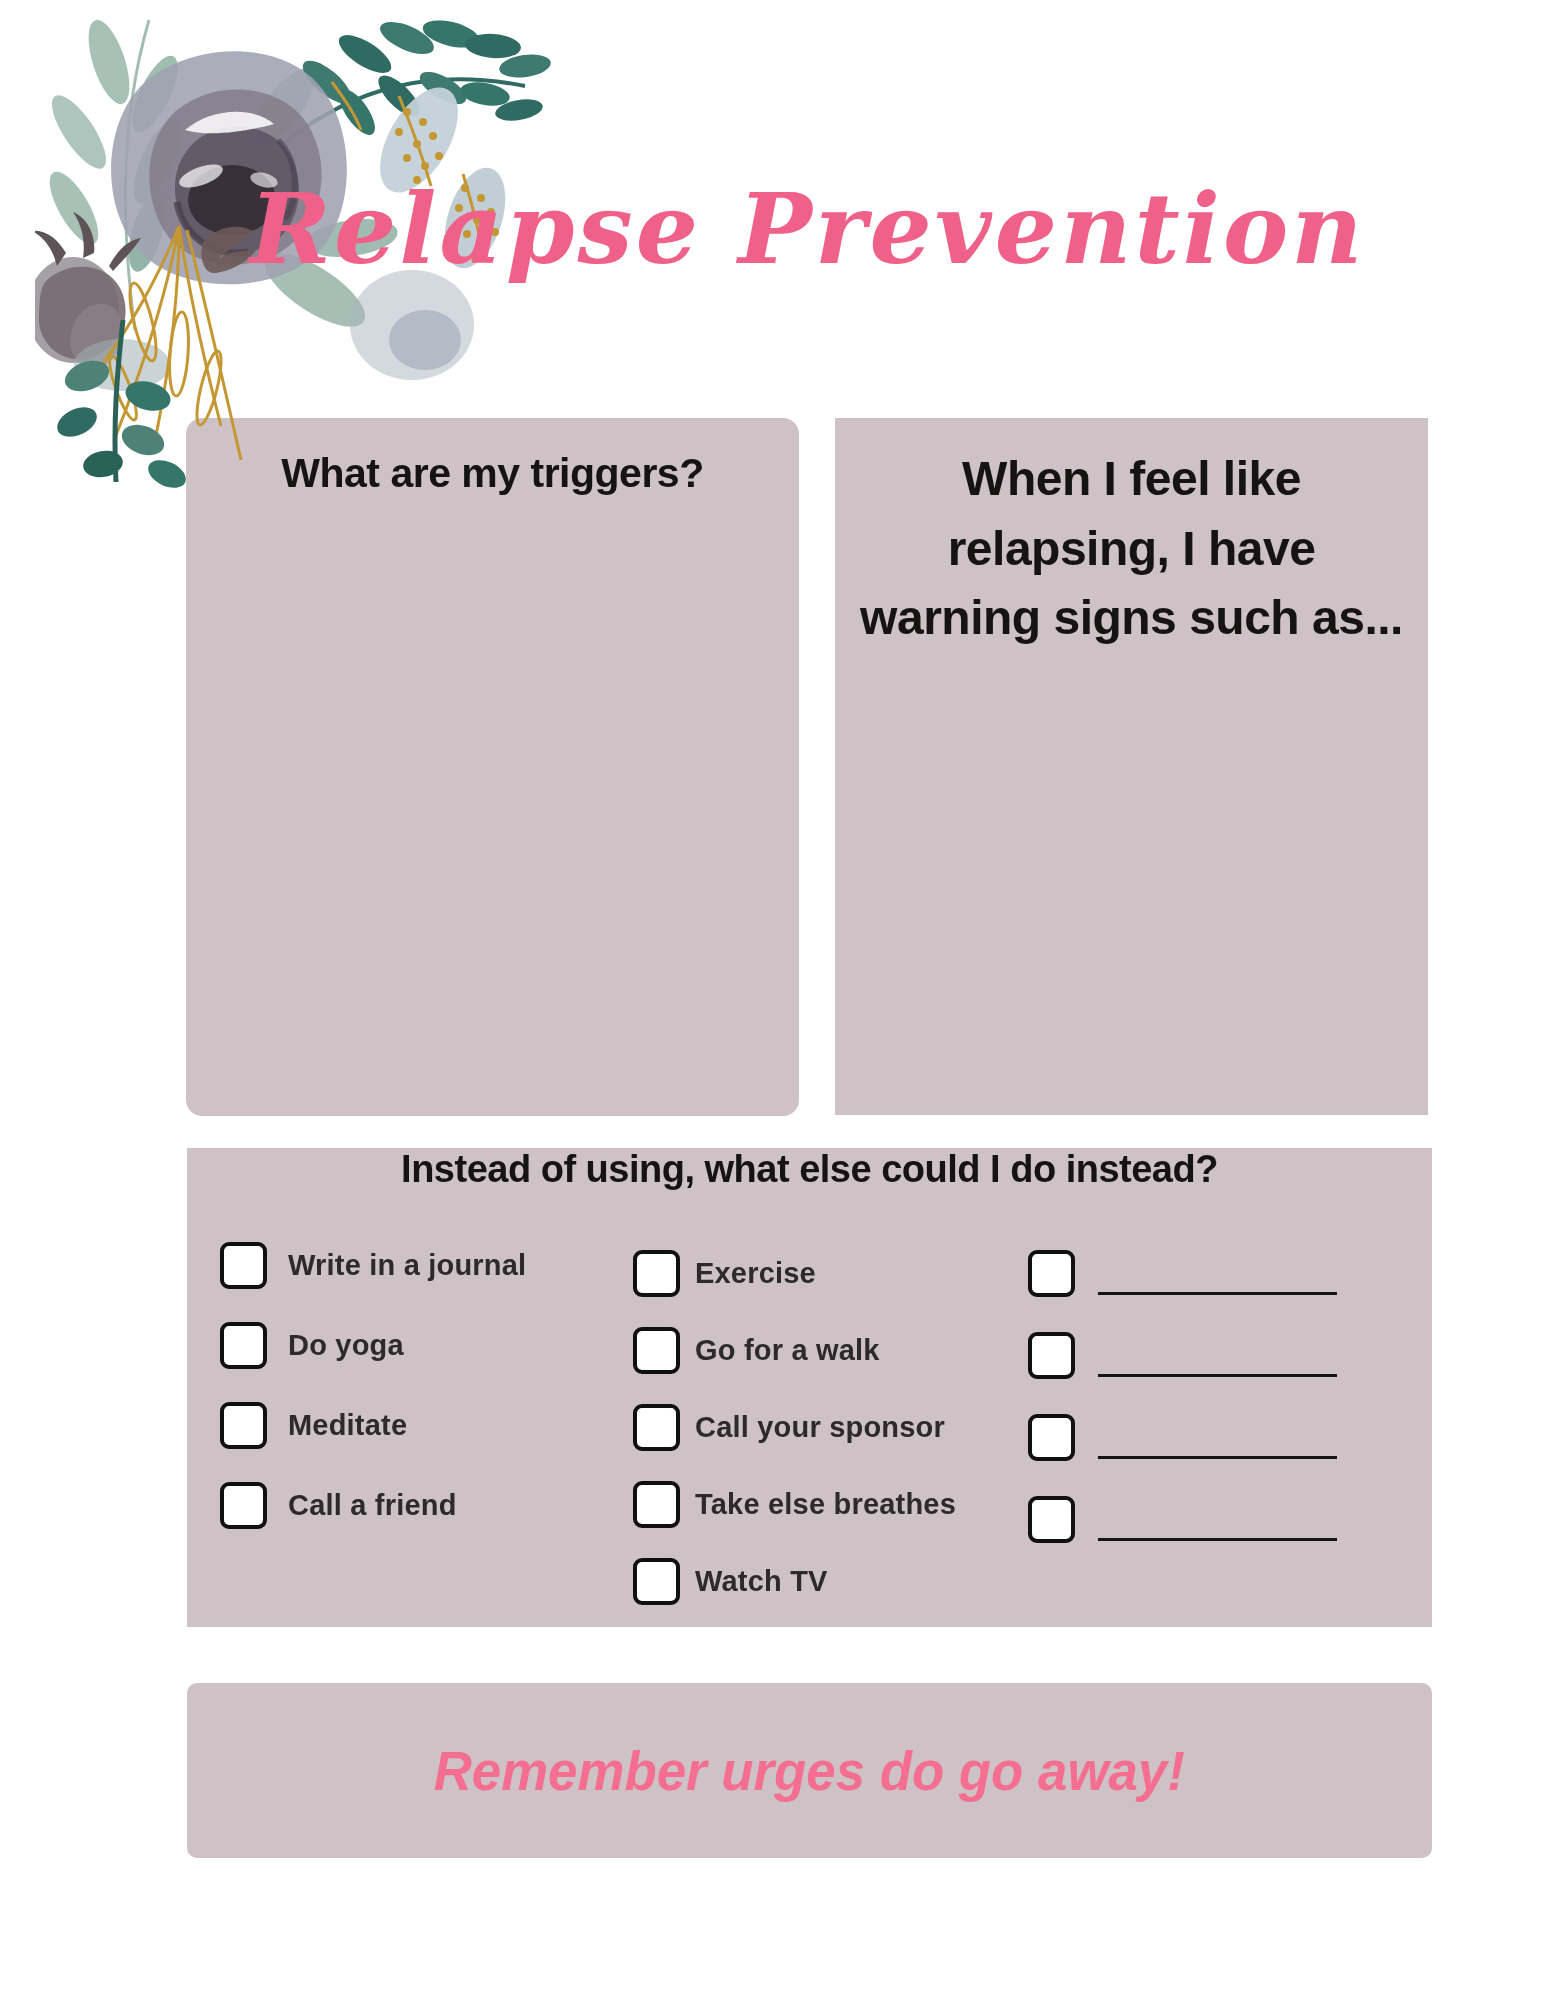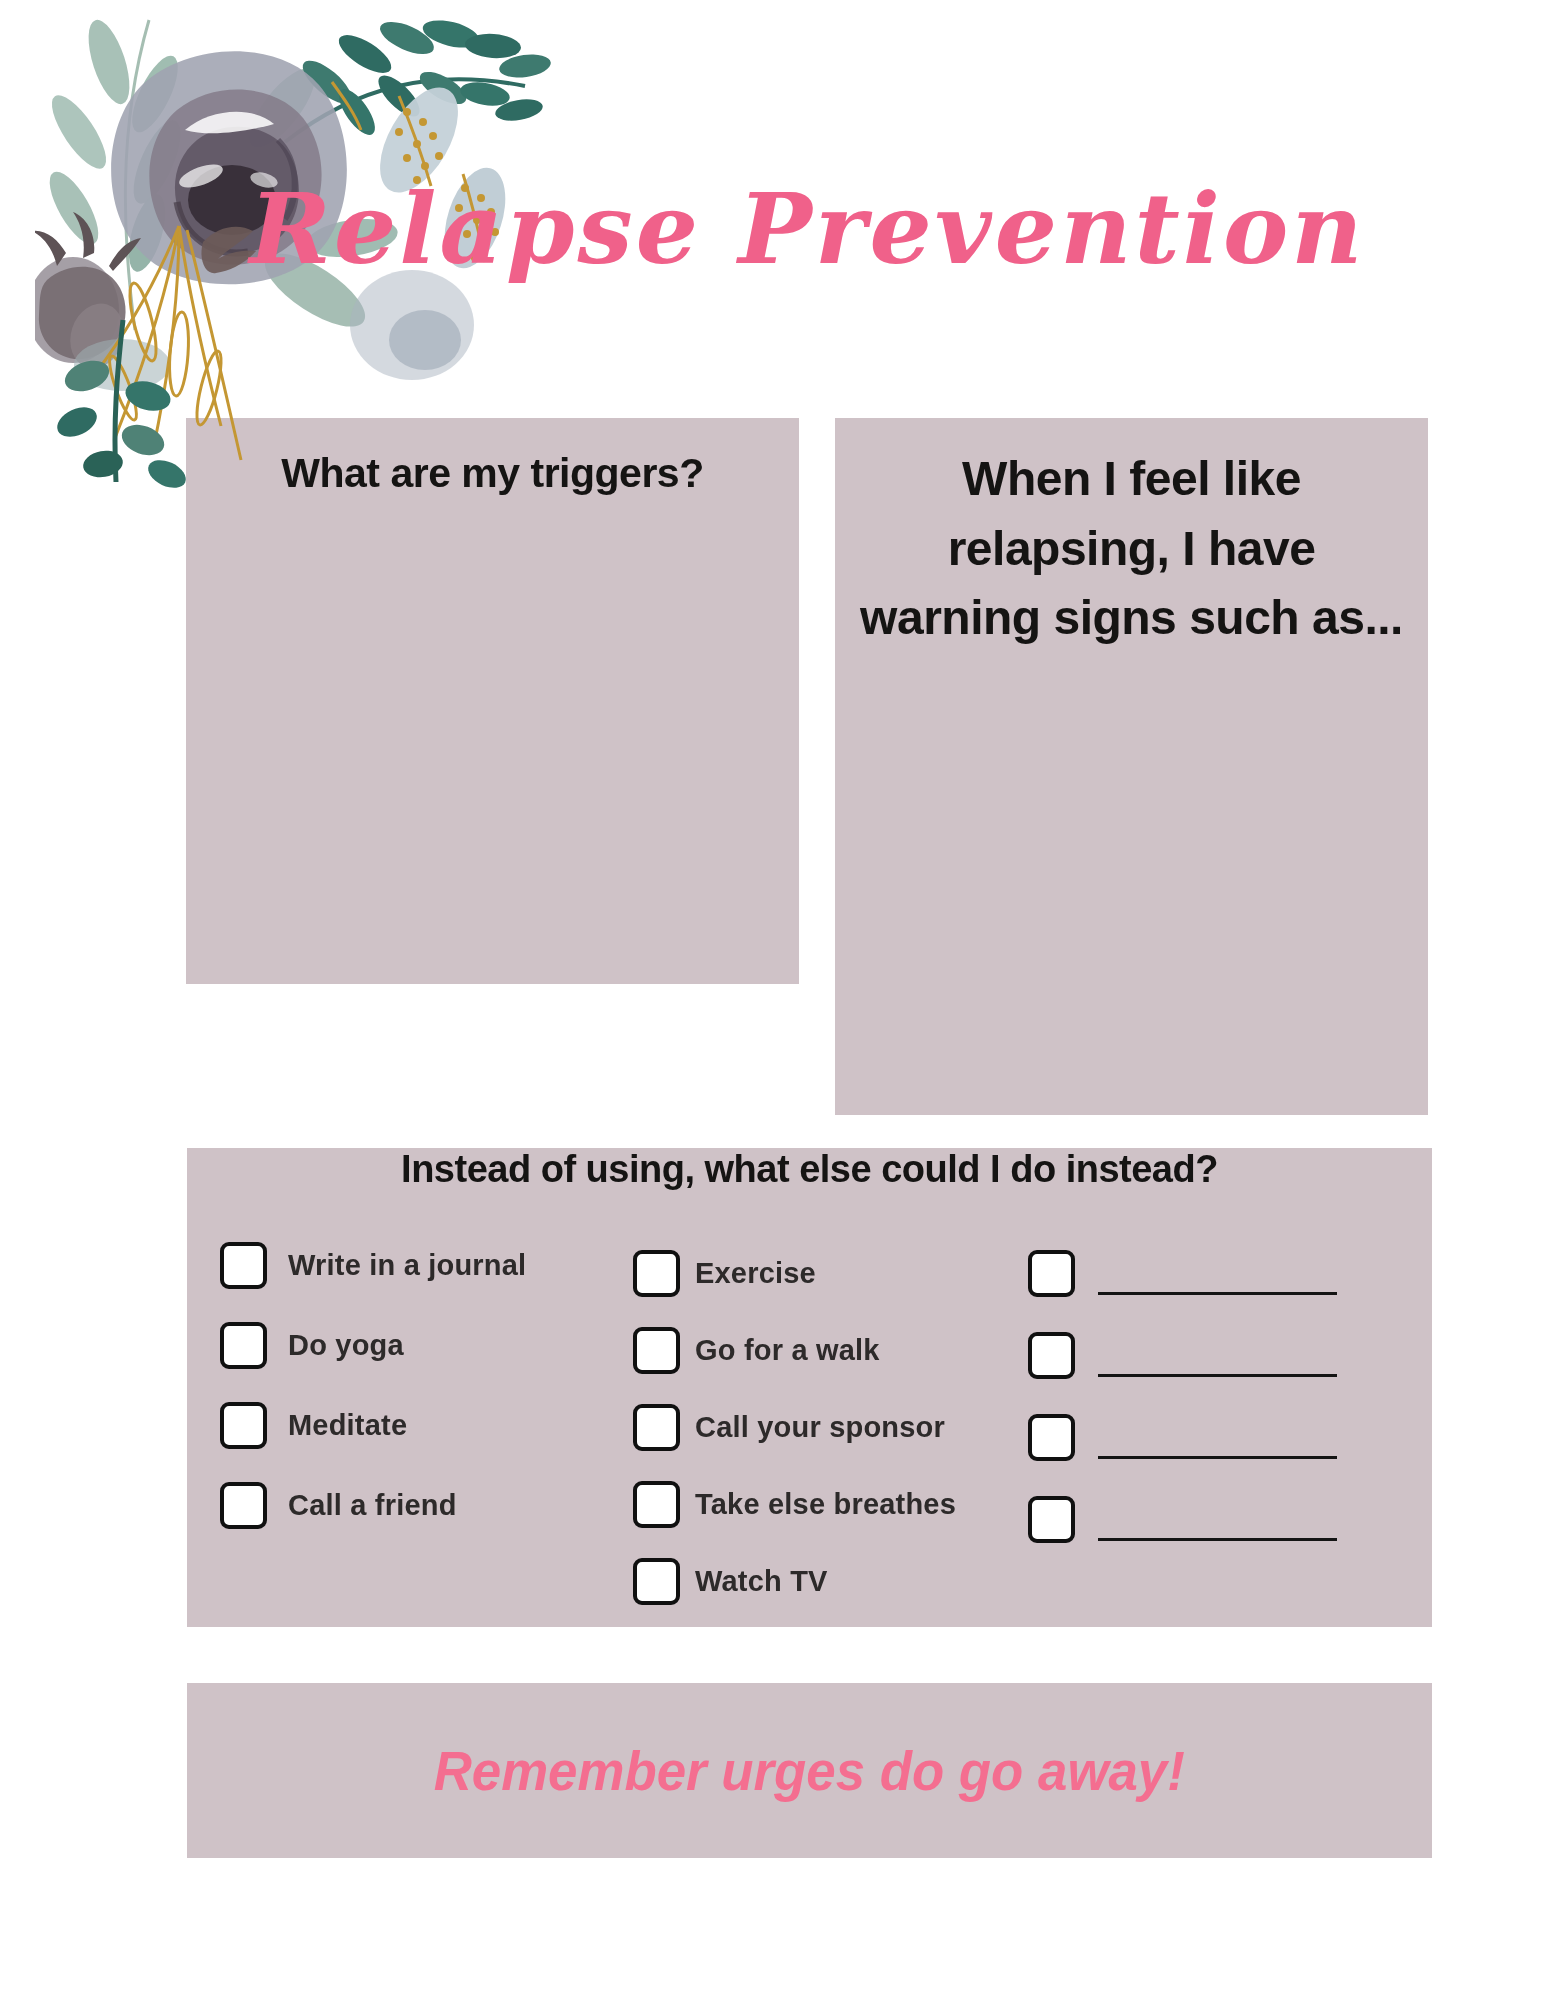--- a/index.html
+++ b/index.html
@@ -25,21 +25,21 @@
     display:flex;align-items:center;justify-content:center;
     font-family:"DejaVu Serif", serif;font-style:italic;font-weight:700;
     font-size:98px;letter-spacing:3px;color:var(--accent-pink);
     white-space:nowrap;
   }
   .box{position:absolute;background:var(--box-mauve);z-index:0;}
   .box h2{
     margin:0;text-align:center;font-weight:700;color:var(--ink);
     font-family:"Liberation Sans", sans-serif;
   }
-  .box-triggers{left:151px;top:418px;width:613px;height:566px;}
+  .box-triggers{left:151px;top:418px;width:613px;height:698px;border-radius:16px;}
   .box-triggers h2{padding-top:32px;font-size:41px;letter-spacing:-0.5px;}
   .box-warning{left:800px;top:418px;width:593px;height:697px;}
   .box-warning h2{padding:26px 18px 0 18px;font-size:48px;line-height:1.45;letter-spacing:-0.5px;}
   .box-alternatives{left:152px;top:1148px;width:1245px;height:479px;}
   .box-alternatives h2{font-size:38px;letter-spacing:-0.5px;}
   .write-area{position:absolute;left:0;right:0;top:110px;bottom:0;}
   .col{position:absolute;display:flex;flex-direction:column;list-style:none;margin:0;padding:0;font-weight:bold;}
   .col1{left:33px;top:94px;gap:33px;}
   .col2{left:446px;top:102px;gap:30px;}
   .col3{left:841px;top:102px;gap:35px;}
@@ -49,21 +49,21 @@
     border:4px solid #101010;border-radius:9px;background:#ffffff;
   }
   .lbl{margin-left:21px;font-size:29px;color:var(--label-ink);letter-spacing:0.2px;}
   .col2 .lbl{margin-left:15px;}
   .blank-line{
     width:239px;height:0;border-bottom:3px solid #141414;
     margin-left:23px;align-self:flex-end;margin-bottom:2px;
   }
   .banner{
     position:absolute;left:152px;top:1683px;width:1245px;height:175px;
-    background:var(--box-mauve);display:flex;align-items:center;justify-content:center;
+    background:var(--box-mauve);display:flex;align-items:center;justify-content:center;border-radius:10px;
   }
   .banner span{
     font-size:55px;font-weight:700;font-style:italic;color:var(--banner-pink);
     letter-spacing:0px;transform:scaleX(0.96);transform-origin:center;
     white-space:nowrap;
   }
 </style>
 </head>
 <body>
 

